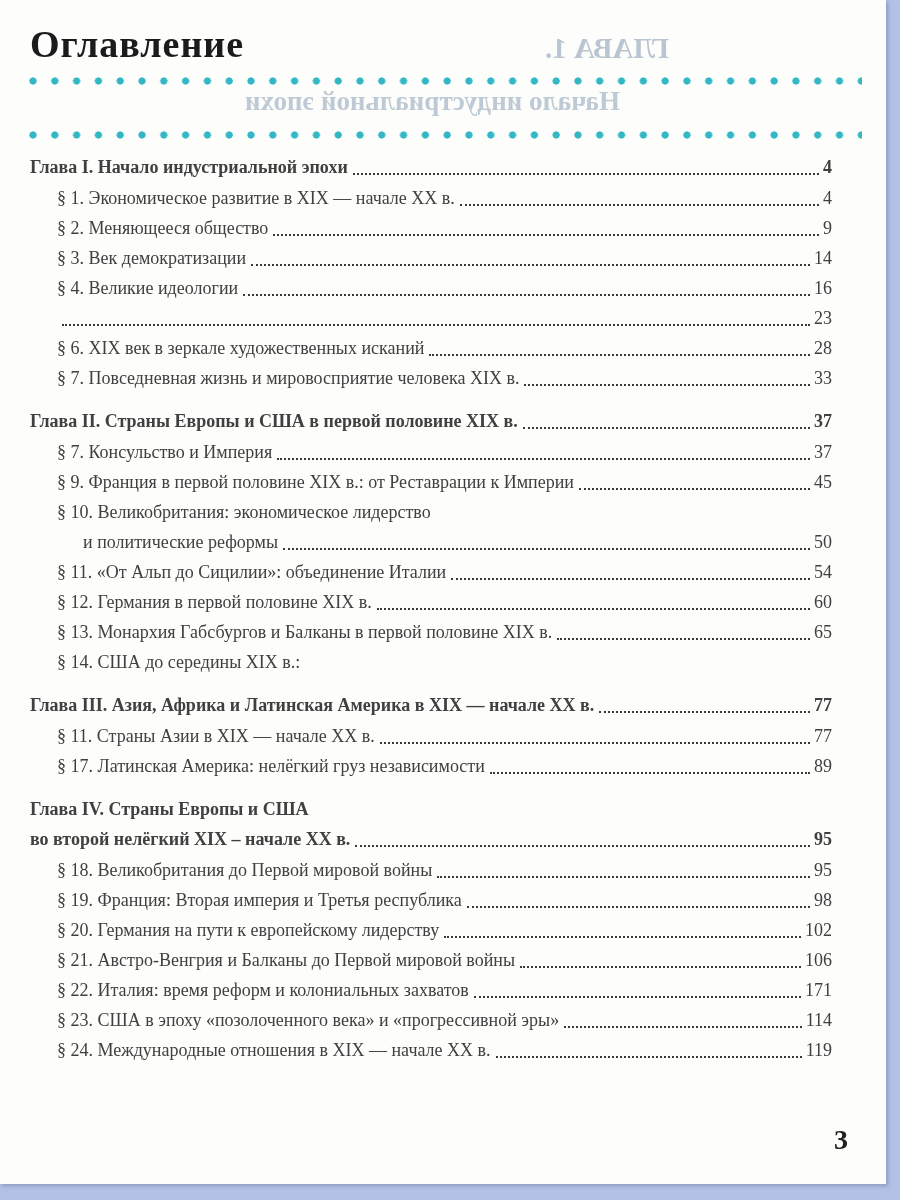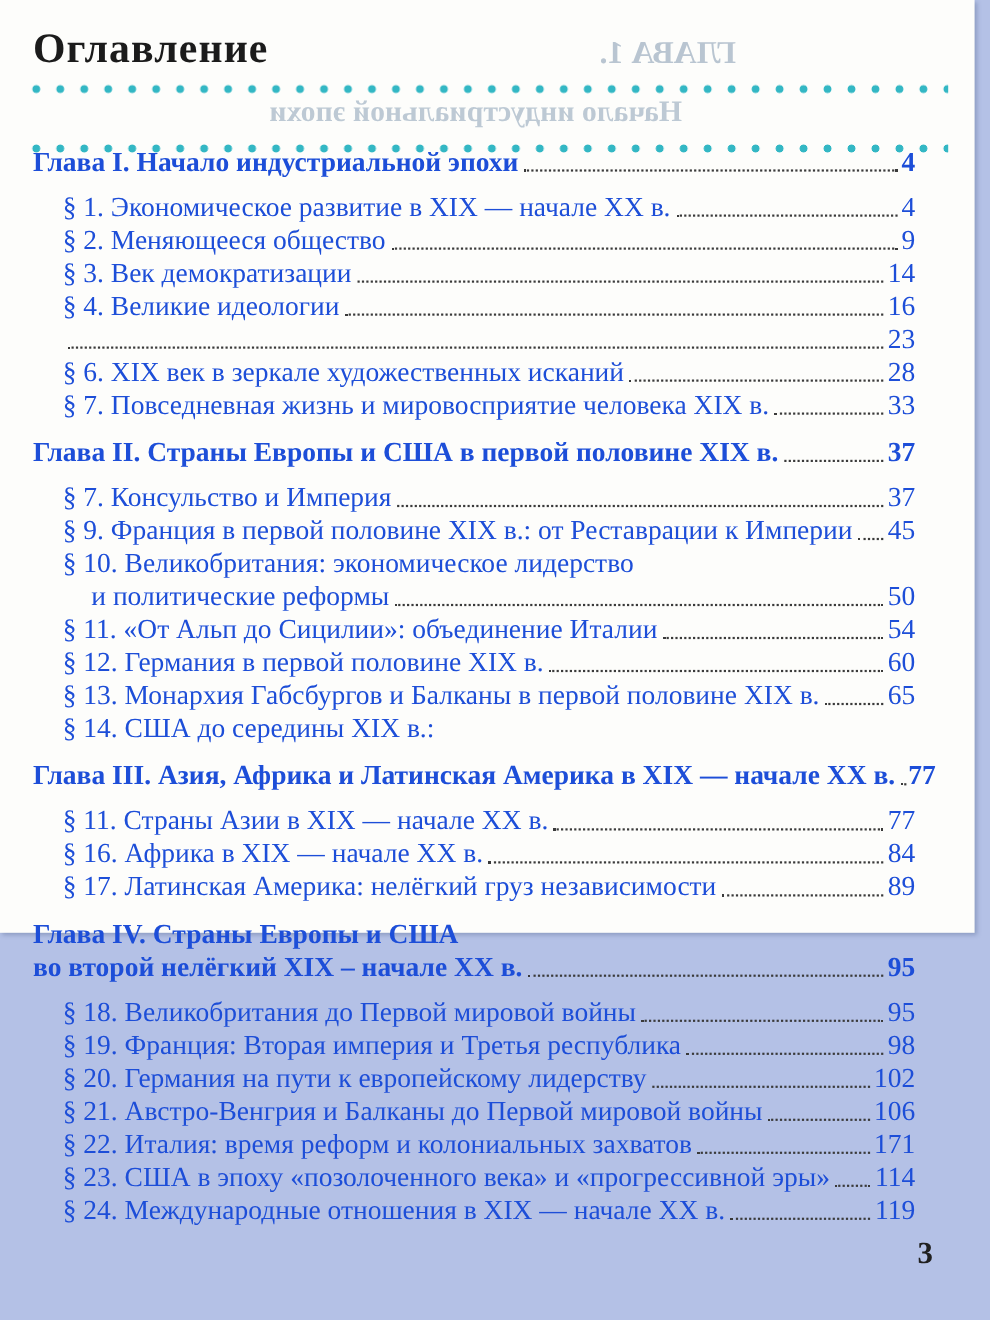--- a/index.html
+++ b/index.html
@@ -9,21 +9,21 @@
     overflow: hidden;
     font-family: "Liberation Serif", "DejaVu Serif", serif;
     background: var(--edge, #b4c1e6);
   }
   .edge-bg {
     position: absolute; inset: 0;
     background: var(--edge, #b4c1e6);
   }
   .page {
     position: absolute; left: 0; top: 0;
-    width: 886px; height: 848px;
+    width: 886px; height: 1184px;
     background: #fdfdfb;
     box-shadow: 2px 2px 4px rgba(70,85,130,.35);
   }
   .title {
     position: absolute; left: 30px; top: 22px;
     font-size: 38px; font-weight: bold;
     color: #1b1b1b; letter-spacing: 1px;
   }
   
   .bleed {
@@ -39,25 +39,25 @@
     position: absolute; left: 28px; width: 834px; height: 10px;
     background-image: radial-gradient(circle 3.4px at 5px 5px,
       var(--accent, #33b7c4) 0, var(--accent, #33b7c4) 3.3px, transparent 3.9px);
     background-size: 21.8px 10px;
     background-repeat: repeat-x;
   }
   .dots1 { top: 76px; }
   .dots2 { top: 130px; }
   
   .toc {
-    position: absolute; left: 30px; top: 133px; width: 802px;
-    font-size: 25px; color: #1d4ed8;
+    position: absolute; left: 30px; top: 152px; width: 802px;
+    font-size: 18px; color: #404040;
   }
   .entry.chapter { font-weight: bold; }
-  .entry.chapter + .entry.section { margin-top: 11px; }
+  .entry.chapter + .entry.section { margin-top: 1px; }
   .entry.chapter { margin-top: 13px; }
   .entry.chapter:first-child { margin-top: 0; }
   .row { display: flex; }
   .row .etext { line-height: 30px; white-space: nowrap; }
   .row .pgnum { line-height: 30px; white-space: nowrap; }
   .section .row { padding-left: 27px; }
   .section .row.cont { padding-left: 53px; }
   .chapter .row.cont { padding-left: 0; }
   .leader { flex: 1 1 auto; min-width: 12px; position: relative; }
   .leader::after {
@@ -206,27 +206,20 @@
       </div>
       <div class="entry section">
         <div class="row">
           <span class="etext">§ 11. Страны Азии в XIX — начале XX в.</span>
           <span class="leader"></span>
           <span class="pgnum">77</span>
         </div>
       </div>
       <div class="entry section">
         <div class="row">
-          <span class="etext">§ 16. Африка в XIX — начале XX в.</span>
-          <span class="leader"></span>
-          <span class="pgnum">84</span>
-        </div>
-      </div>
-      <div class="entry section">
-        <div class="row">
           <span class="etext">§ 17. Латинская Америка: нелёгкий груз независимости</span>
           <span class="leader"></span>
           <span class="pgnum">89</span>
         </div>
       </div>
       <div class="entry chapter">
         <div class="row">
           <span class="etext">Глава IV. Страны Европы и США</span>
         </div>
         <div class="row cont">

